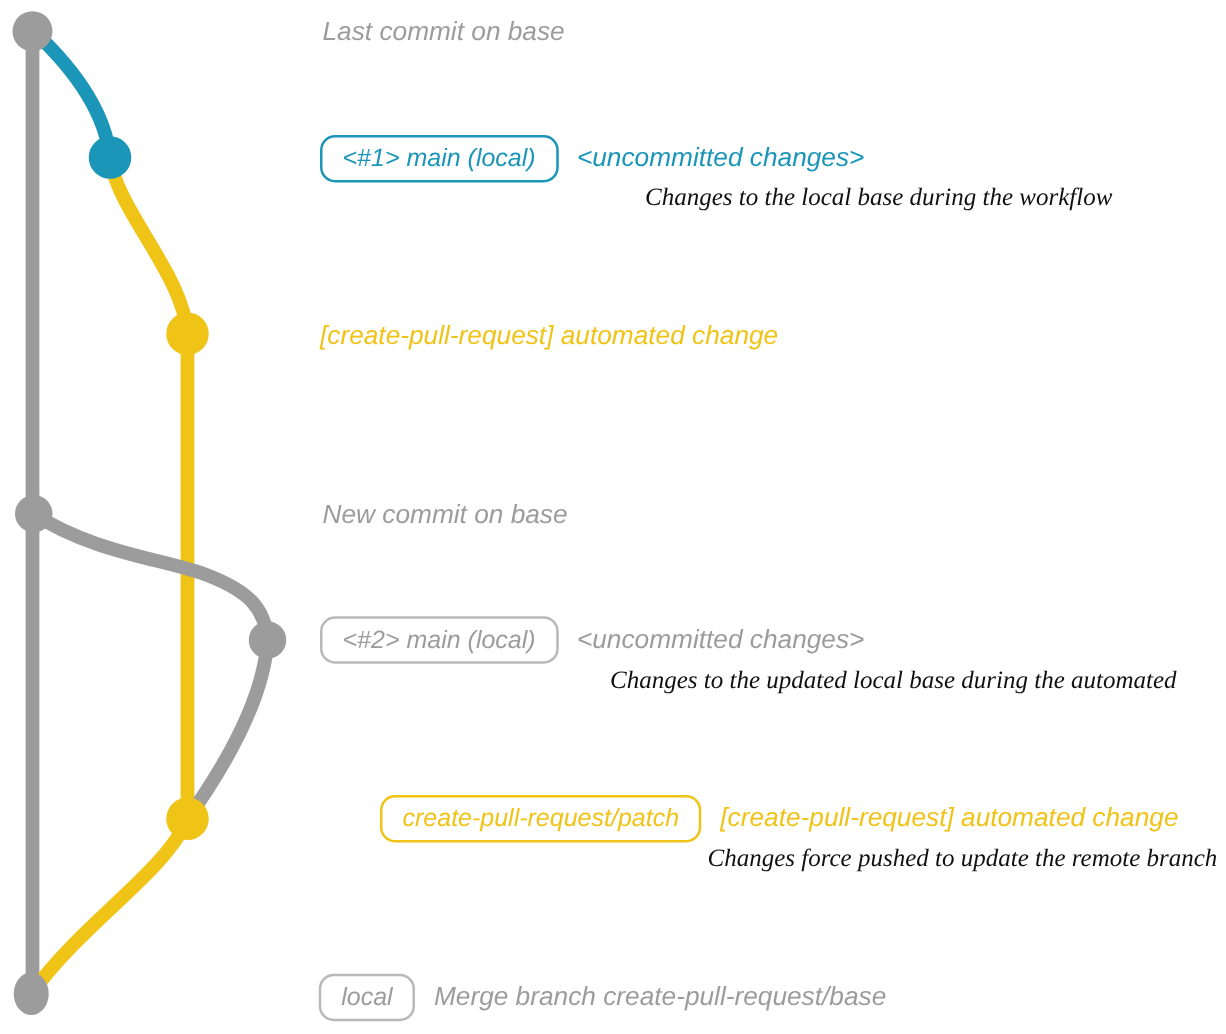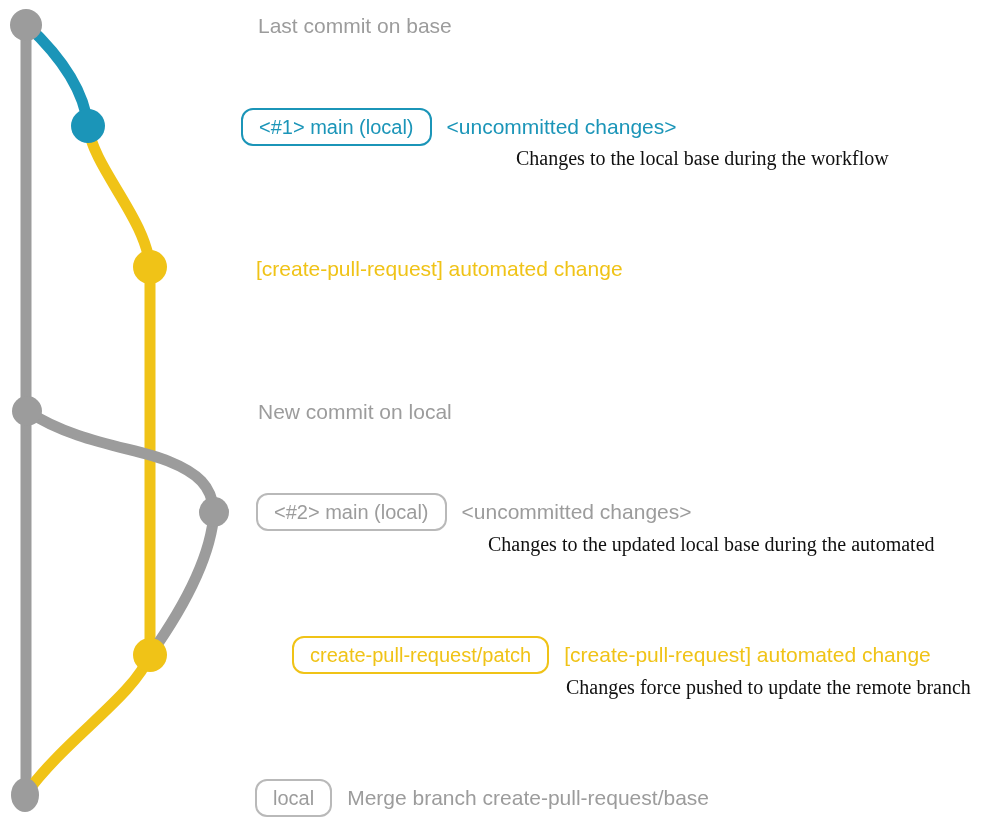--- a/index.html
+++ b/index.html
@@ -6,21 +6,21 @@
     --gray:#9c9c9c;
     --gray-border:#b9b9b9;
     --teal:#1b95b8;
     --yellow:#f0c317;
     --ink:#101010;
     --bg:#ffffff;
   }
   html,body{margin:0;padding:0;background:var(--bg);}
   .stage{
     position:relative;width:981px;height:827px;background:var(--bg);
-    font-family:"Liberation Sans", sans-serif;overflow:hidden;
+    font-family:"Liberation Sans", sans-serif;overflow:hidden;font-style:italic;
   }
   .graph-svg{position:absolute;left:0;top:0;}
   .edge{fill:none;stroke-width:11;stroke-linecap:round;}
   .edge.gray{stroke:var(--gray);}
   .edge.teal{stroke:var(--teal);}
   .edge.yellow{stroke:var(--yellow);}
   .node.gray{fill:var(--gray);}
   .node.teal{fill:var(--teal);}
   .node.yellow{fill:var(--yellow);}
 
@@ -71,37 +71,37 @@
     <circle class="node teal" cx="88" cy="126" r="17"></circle>
     <circle class="node yellow" cx="150" cy="267" r="17"></circle>
     <circle class="node gray" cx="27" cy="411" r="15"></circle>
     <circle class="node gray" cx="214" cy="512" r="15"></circle>
     <circle class="node yellow" cx="150" cy="655" r="17"></circle>
     <ellipse class="node gray" cx="25" cy="795" rx="14" ry="17"></ellipse>
   </svg>
 
   <div class="heading gray" style="left:258px;top:14px;">Last commit on base</div>
 
-  <div class="row" style="left:241px;top:107px;">
+  <div class="row" style="left:256px;top:107px;">
     <span class="badge teal">&lt;#1&gt; main (local)</span>
     <span class="heading teal">&lt;uncommitted changes&gt;</span>
   </div>
   <div class="desc" style="left:488px;top:147px;margin-left:28px;">Changes to the local base during the workflow</div>
 
   <div class="heading yellow" style="left:256px;top:257px;">[create-pull-request] automated change</div>
 
-  <div class="heading gray" style="left:258px;top:400px;">New commit on local</div>
+  <div class="heading gray" style="left:258px;top:400px;">New commit on base</div>
 
   <div class="row" style="left:256px;top:492px;">
     <span class="badge gray">&lt;#2&gt; main (local)</span>
     <span class="heading gray">&lt;uncommitted changes&gt;</span>
   </div>
   <div class="desc" style="left:488px;top:533px;">Changes to the updated local base during the automated</div>
 
-  <div class="row" style="left:260px;top:635px;padding-left:32px;">
+  <div class="row" style="left:272px;top:635px;padding-left:32px;">
     <span class="badge yellow">create-pull-request/patch</span>
     <span class="heading yellow">[create-pull-request] automated change</span>
   </div>
   <div class="desc" style="left:566px;top:676px;">Changes force pushed to update the remote branch</div>
 
   <div class="row" style="left:255px;top:778px;">
     <span class="badge gray">local</span>
     <span class="heading gray">Merge branch create-pull-request/base</span>
   </div>
 

